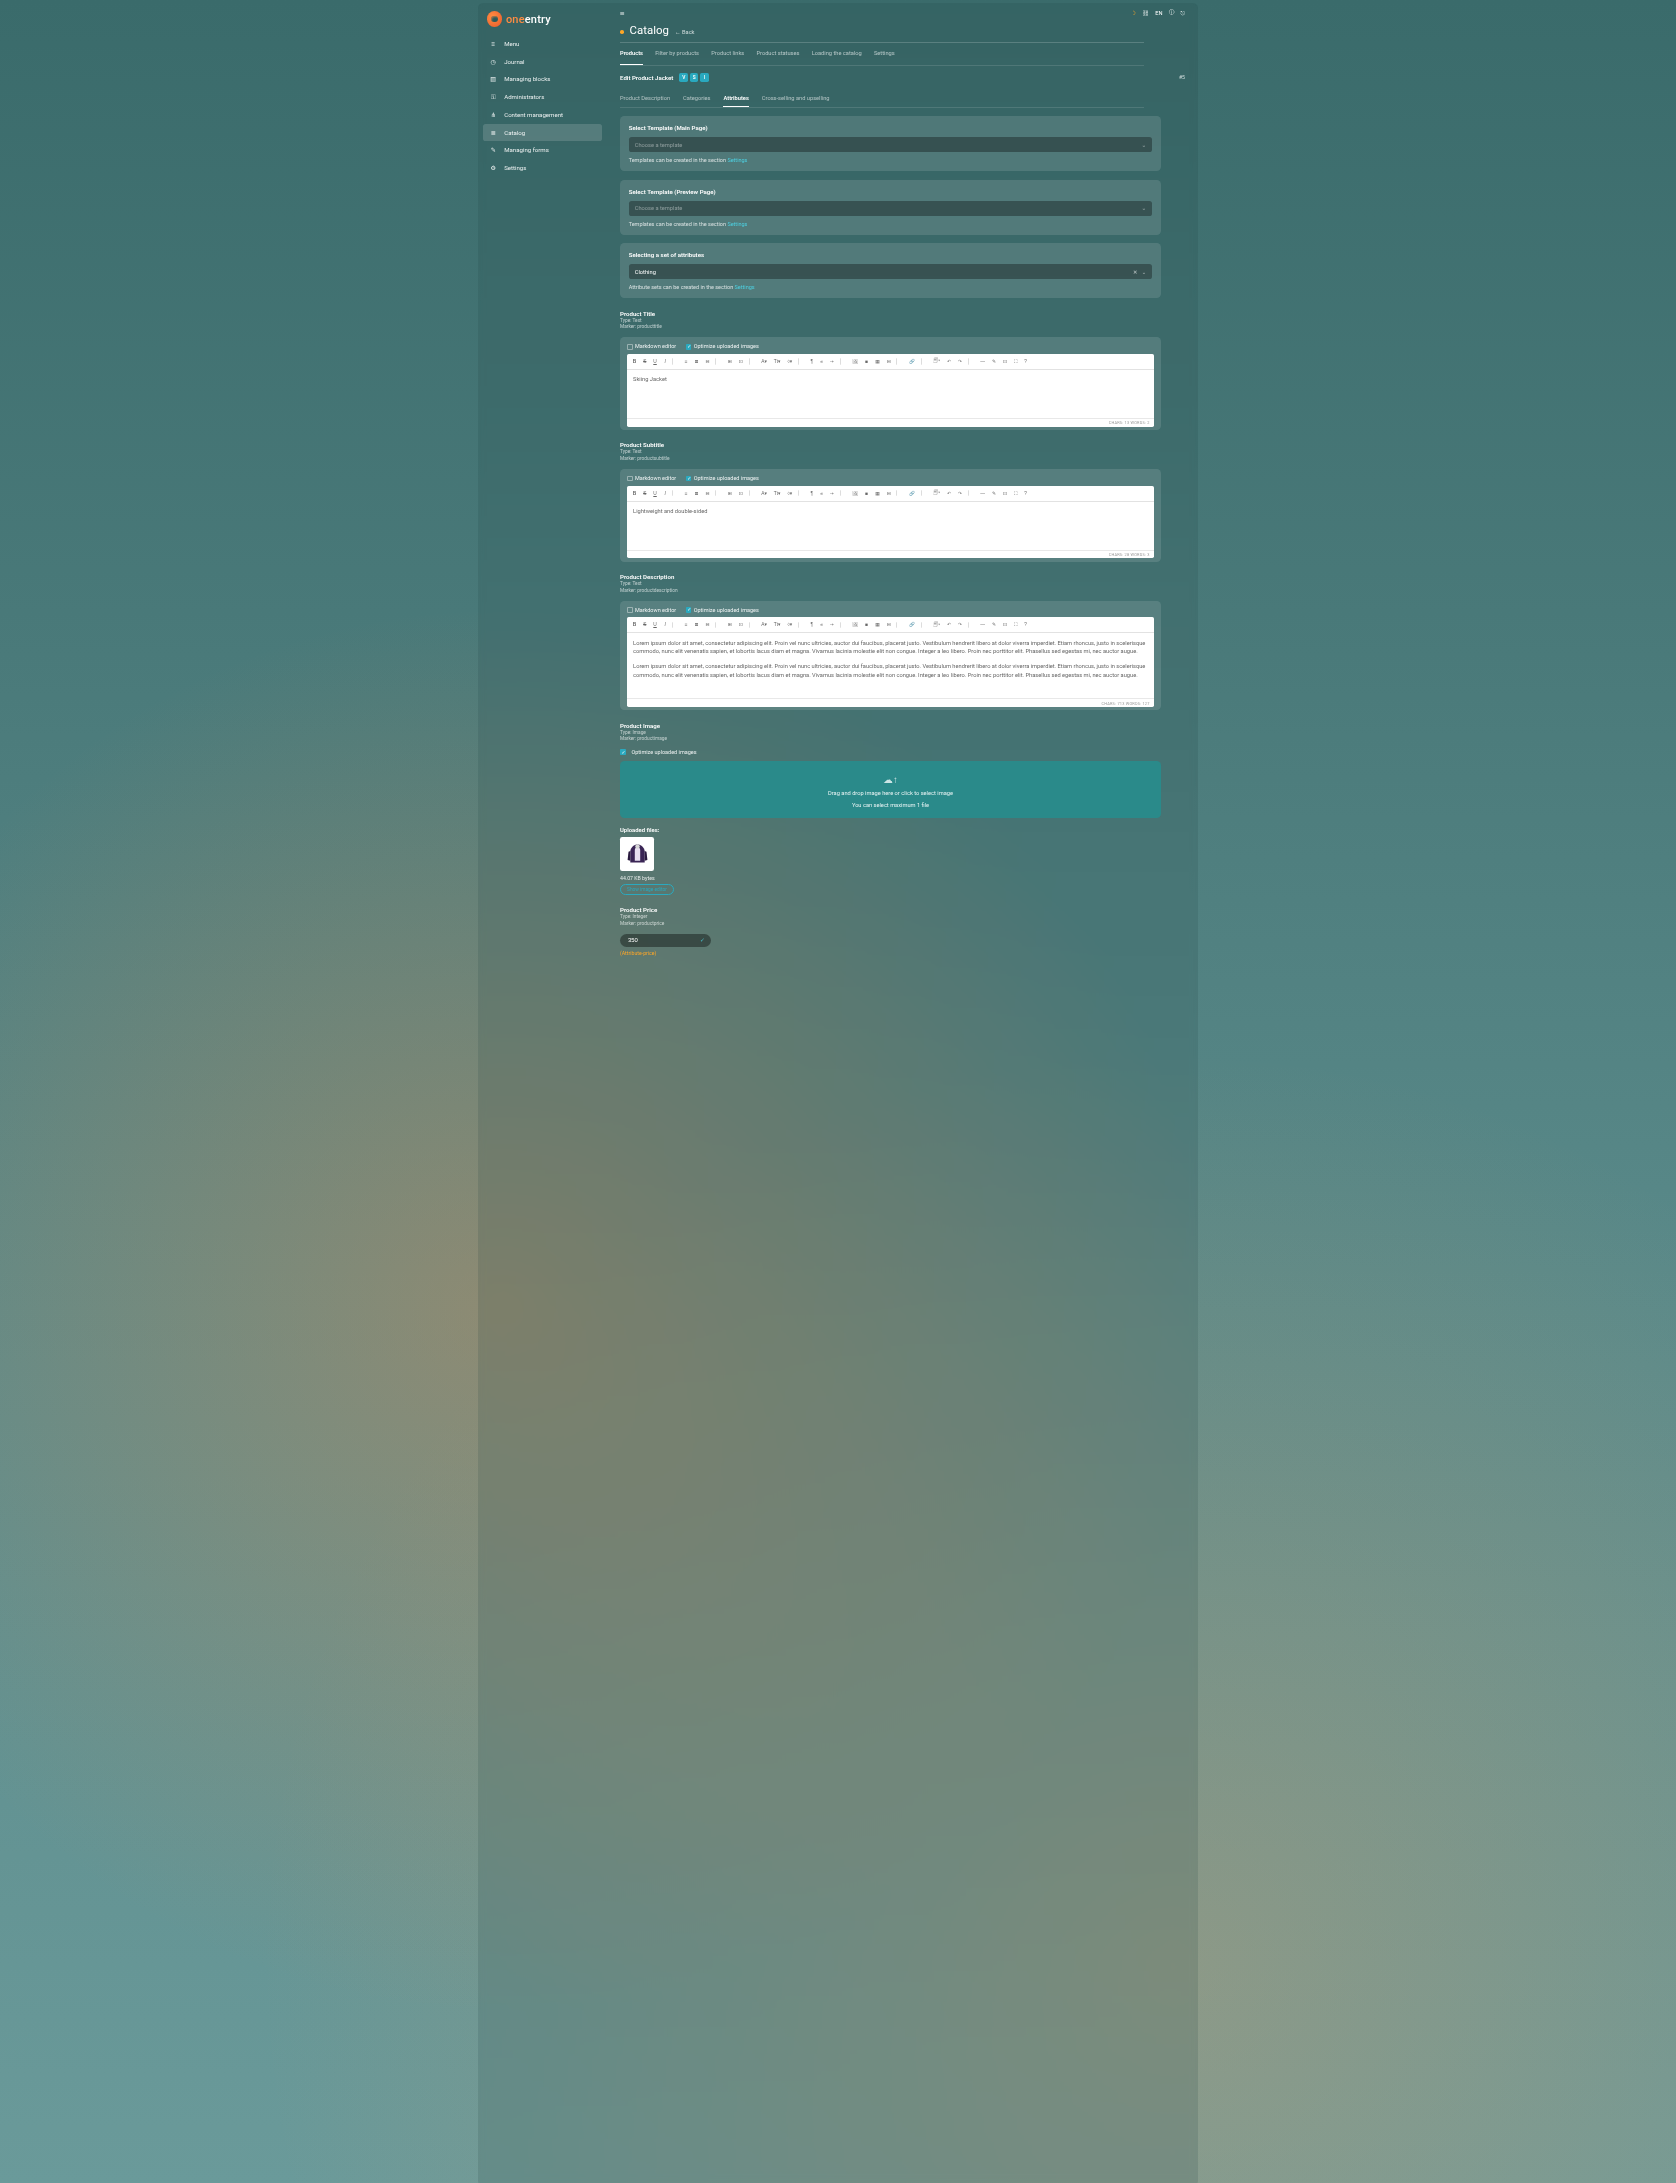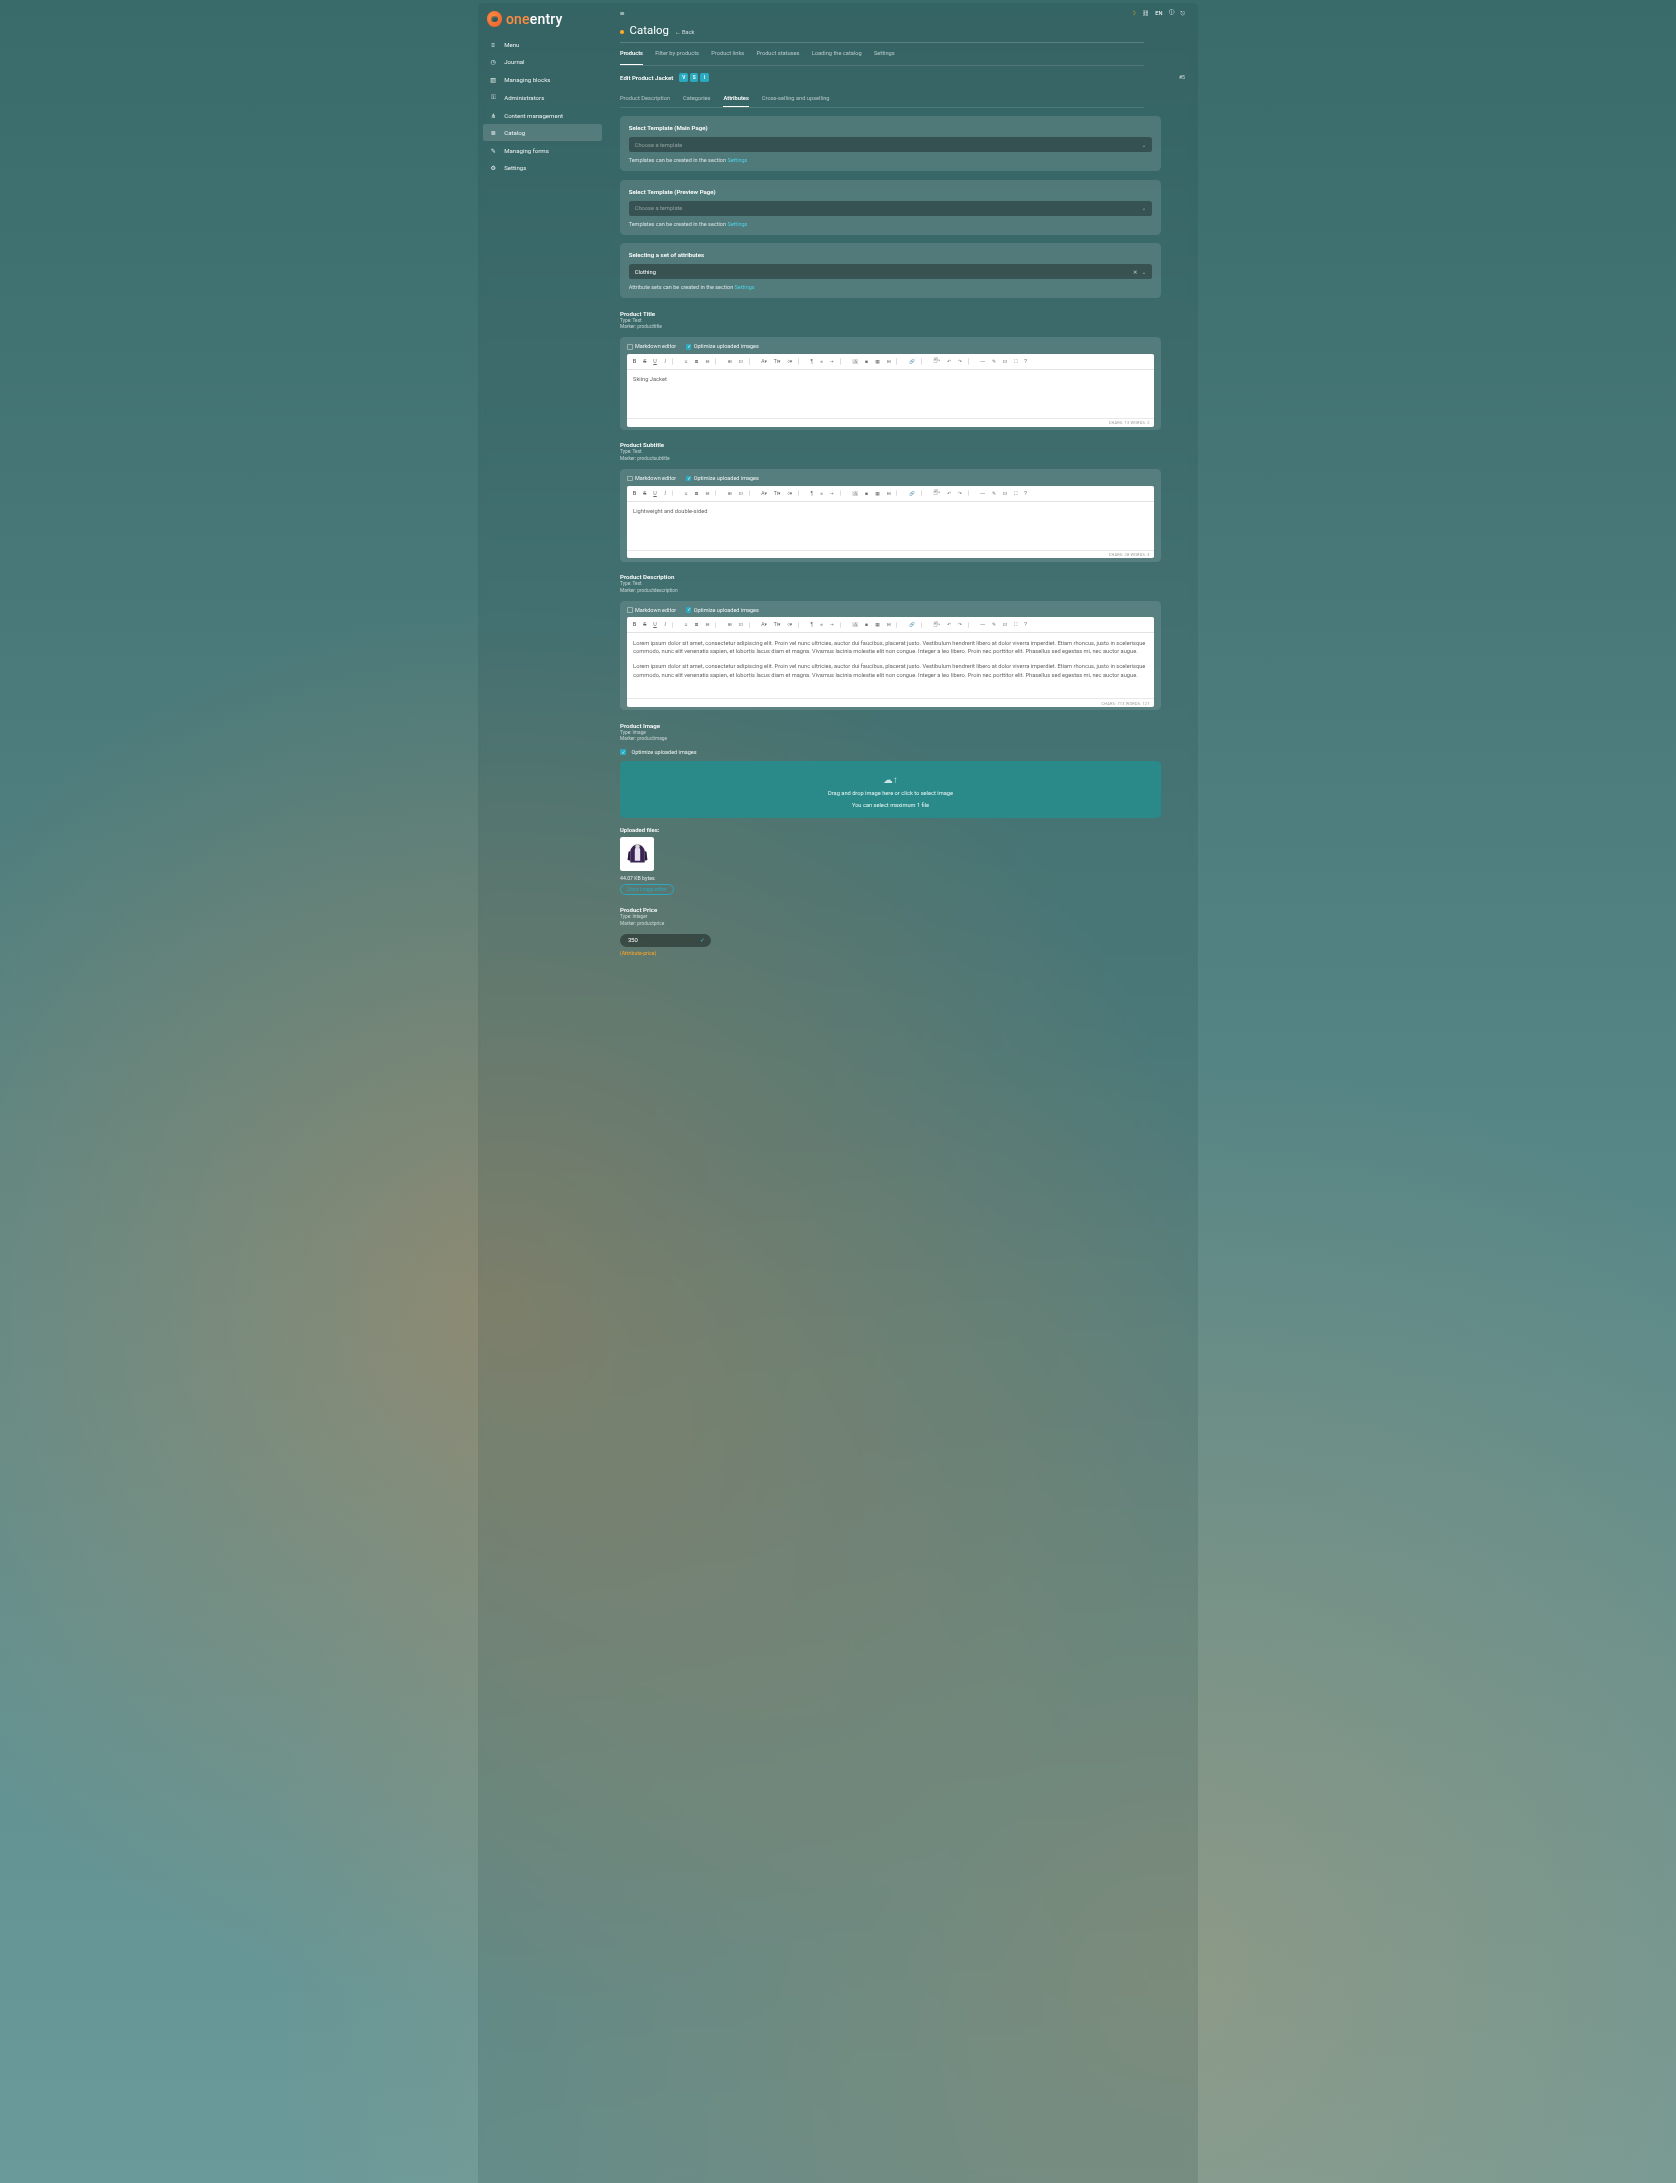--- a/index.html
+++ b/index.html
@@ -3,21 +3,21 @@
 <meta charset="utf-8">
 <style>
 * { margin:0; padding:0; box-sizing:border-box; }
 body { font-family:-apple-system,BlinkMacSystemFont,"Segoe UI",Roboto,sans-serif; background:linear-gradient(135deg,#3a6b6b 0%,#5a8a8a 50%,#d4a574 100%); min-height:100vh; overflow-x:hidden; }
 .bg-blur { position:fixed; inset:0; background:radial-gradient(circle at 30% 60%,rgba(220,140,80,0.4) 0%,transparent 40%),radial-gradient(circle at 70% 90%,rgba(230,160,100,0.3) 0%,transparent 40%),linear-gradient(180deg,#3a6b6b 0%,#4a7a7a 30%,#5a8a8a 60%,#6a9a9a 100%); z-index:-1; }
 .app { display:flex; max-width:720px; margin:0 auto; background:rgba(30,60,60,0.15); backdrop-filter:blur(3.5px); border-radius:5.2px; margin-top:2.6px; min-height:100vh; position:relative; }
 .sidebar { width:129px; padding:5.2px 0; color:#fff; }
 .logo { display:flex; align-items:center; gap:3.5px; padding:3.5px 8.7px 8.7px; }
 .logo-icon { width:15.7px; height:15.7px; border-radius:50%; background:radial-gradient(circle at 35% 35%,#ff8c42,#e85a2a); display:flex; align-items:center; justify-content:center; }
 .logo-icon::before { content:''; width:6.1px; height:6.1px; border-radius:50%; background:#2a5a5a; box-shadow:inset 0.9px 0.9px 1.7px rgba(255,140,66,0.6); }
-.logo-text { font-size:14px; font-weight:500; letter-spacing:0.2px; }
+.logo-text { font-size:11px; font-weight:500; letter-spacing:0.2px; }
 .logo-text .orange { color:#ff8c42; }
 .nav { padding:0 5.2px; }
 .nav-item { display:flex; align-items:center; gap:7px; padding:4.8px 6.1px; font-size:6.1px; color:rgba(255,255,255,0.9); border-radius:2.6px; cursor:pointer; margin-bottom:0.9px; }
 .nav-item.active { background:rgba(255,255,255,0.15); }
 .nav-icon { width:7.9px; display:flex; align-items:center; justify-content:center; font-size:6.1px; }
 .main { flex:1; padding:0 13px 13px; color:#fff; position:relative; }
 .topbar { display:flex; justify-content:space-between; align-items:center; padding:6.1px 0 3.5px; }
 .hamburger { font-size:7.9px; cursor:pointer; color:rgba(255,255,255,0.85); }
 .topbar-right { display:flex; align-items:center; gap:6.1px; font-size:5.7px; }
 .topbar-right span { cursor:pointer; }

